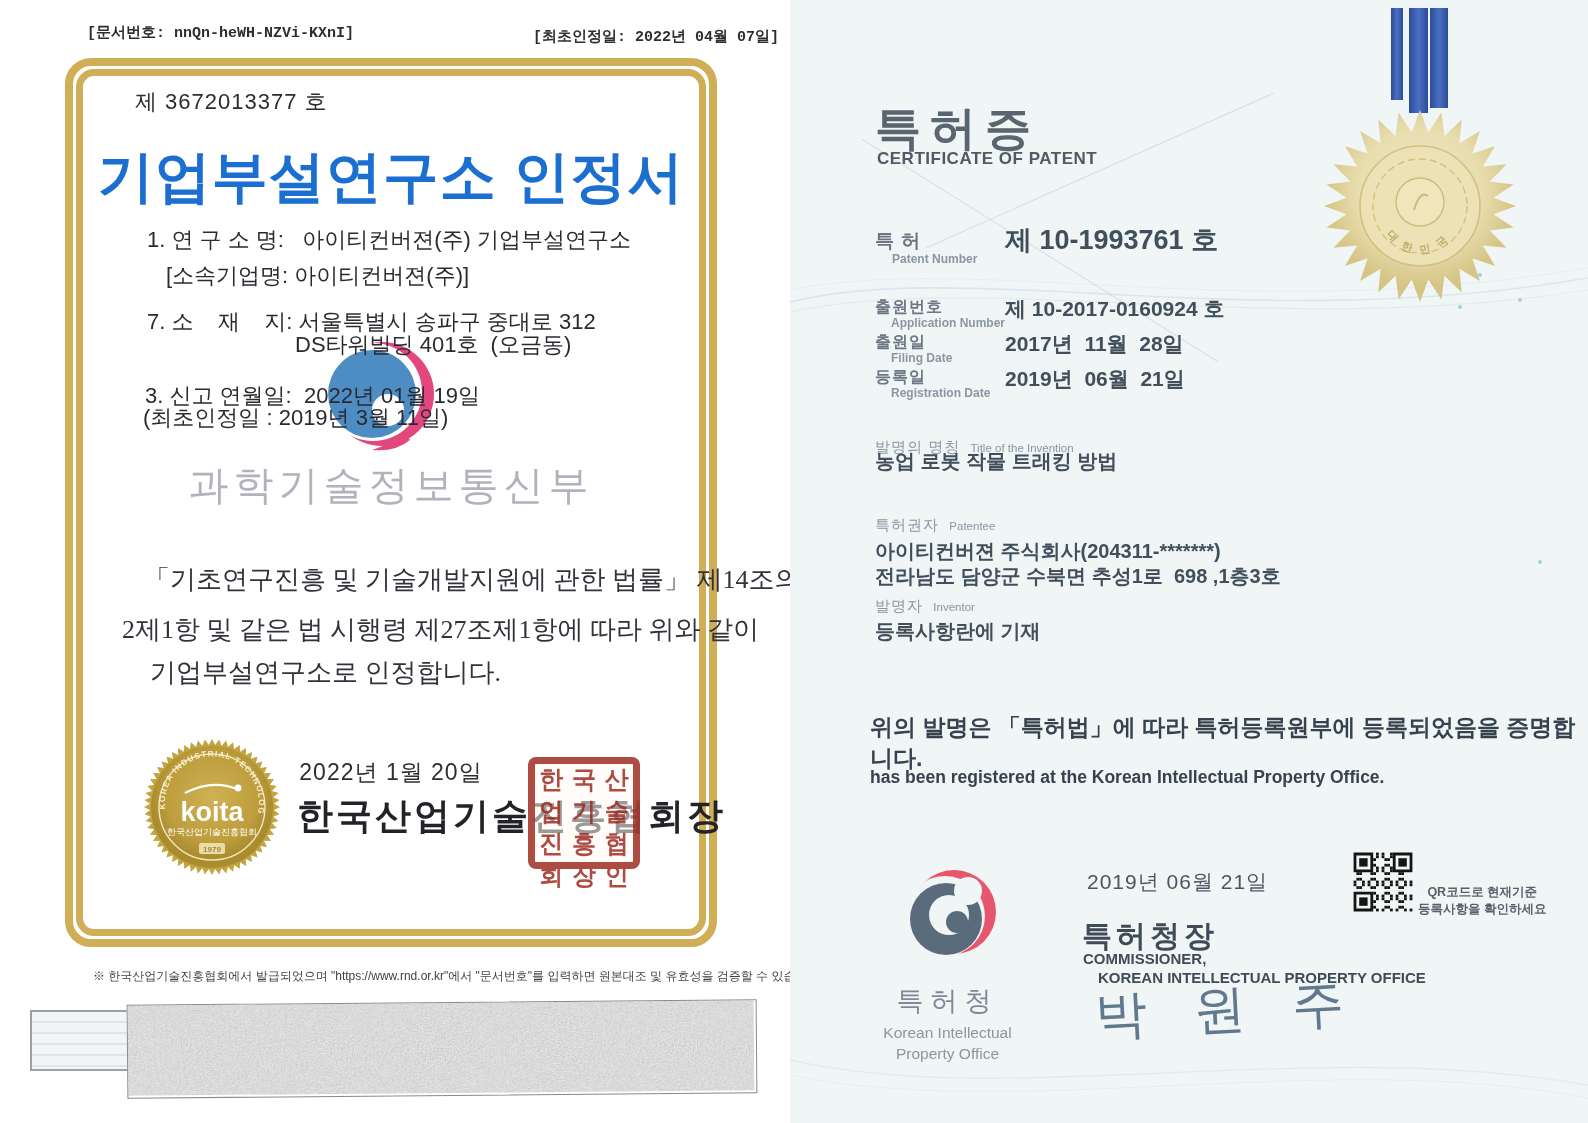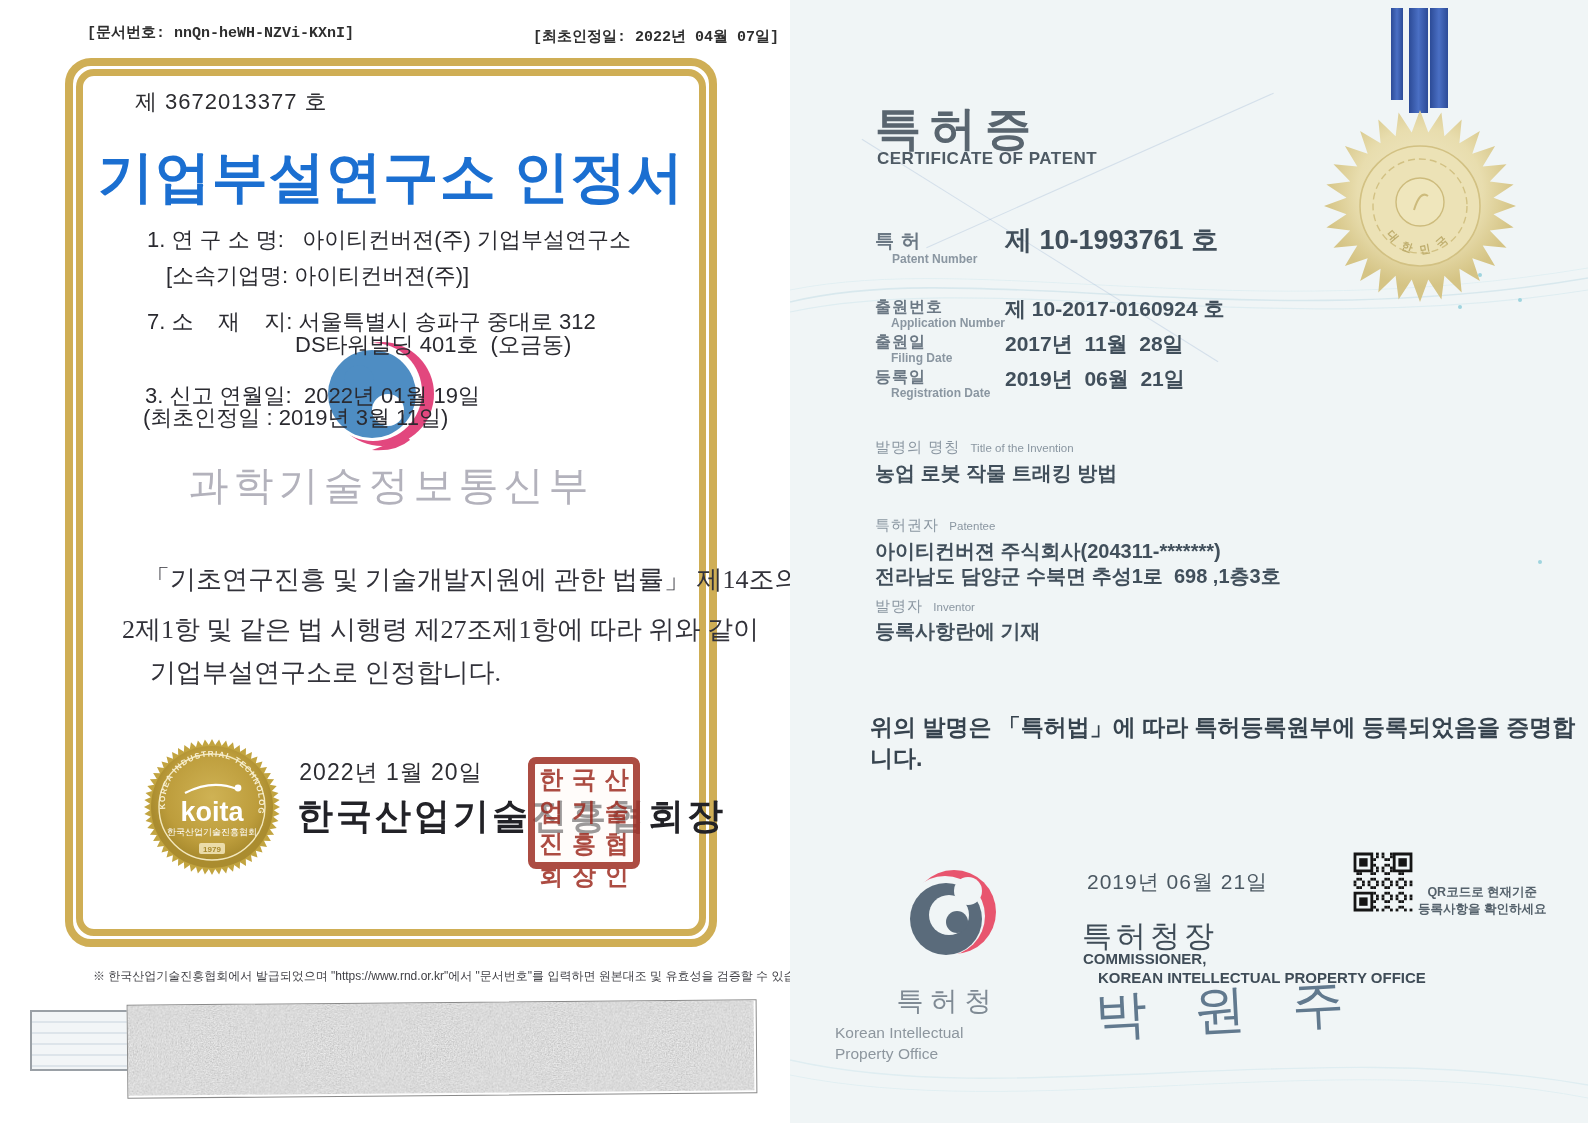--- a/index.html
+++ b/index.html
@@ -33,25 +33,25 @@
   .lab-ko{font-size:19px;font-weight:700;color:#6b7884;letter-spacing:1px;}
   .lab-en{font-size:12px;font-weight:700;color:#8a96a1;padding-left:16px;}
   .val{font-weight:700;color:#414f5b;}
   .sec-lab{font-size:15px;color:#8a96a1;letter-spacing:1px;}
   .sec-lab .en{font-size:11.5px;letter-spacing:0;}
   .sec-val{font-size:20px;font-weight:700;color:#414f5b;}
   .stmt-ko{left:80px;top:712px;font-size:23px;font-weight:700;color:#36434e;}
   .stmt-en{font-size:17.5px;font-weight:700;color:#36434e;}
   .r-date{left:297px;top:868px;font-size:21px;color:#4a5761;letter-spacing:1px;}
   .qr-cap{left:628px;top:884px;font-size:12.5px;color:#55626c;line-height:17px;text-align:center;font-weight:700;}
-  .comm-ko{left:292px;top:916px;font-size:30px;font-weight:400;color:#3f4c57;letter-spacing:4px;}
+  .comm-ko{left:292px;top:916px;font-size:30px;font-weight:700;color:#3f4c57;letter-spacing:4px;}
   .comm-en{font-size:15px;font-weight:700;color:#3f4c57;}
   .signature{left:305px;top:975px;font-size:52px;color:#4e6880;letter-spacing:16px;transform:rotate(-3deg);opacity:.88;}
   .kipo-ko{left:70px;top:983px;width:175px;text-align:center;font-size:27px;color:#7f8a94;letter-spacing:7px;}
-  .kipo-en{left:45px;top:1022px;width:225px;text-align:left;font-size:15.5px;color:#8d969e;line-height:21px;}
+  .kipo-en{left:45px;top:1022px;width:225px;text-align:center;font-size:15.5px;color:#8d969e;line-height:21px;}
   .wave{opacity:.7;}
   .dot{width:4px;height:4px;border-radius:50%;background:#9fd4de;}
   .diag{height:1px;background:rgba(140,170,205,.28);}
 </style>
 </head>
 <body>
 
 <div class="page">
 
   <div>
@@ -205,30 +205,31 @@
       <div class="abs lab-en" style="left:85px;top:351px;">Filing Date</div>
       <div class="abs val pre" style="left:215px;top:330px;font-size:21px;">2017년  11월  28일</div>
     </div>
     <div>
       <div class="abs lab-ko" style="left:85px;top:367px;font-size:16px;">등록일</div>
       <div class="abs lab-en" style="left:85px;top:386px;">Registration Date</div>
       <div class="abs val pre" style="left:215px;top:365px;font-size:21px;">2019년  06월  21일</div>
     </div>
 
     <div class="abs sec-lab" style="left:85px;top:438px;"><span>발명의 명칭</span>&nbsp;&nbsp;<span class="en">Title of the Invention</span></div>
-    <div class="abs sec-val" style="left:85px;top:460px;">농업 로봇 작물 트래킹 방법</div>
+    <div class="abs sec-val" style="left:85px;top:448px;">농업 로봇 작물 트래킹 방법</div>
 
     <div class="abs sec-lab" style="left:85px;top:516px;"><span>특허권자</span>&nbsp;&nbsp;<span class="en">Patentee</span></div>
     <div class="abs sec-val" style="left:85px;top:538px;">아이티컨버젼 주식회사(204311-*******)</div>
     <div class="abs sec-val pre" style="left:85px;top:563px;">전라남도 담양군 수북면 추성1로  698 ,1층3호</div>
 
     <div class="abs sec-lab" style="left:85px;top:597px;"><span>발명자</span>&nbsp;&nbsp;<span class="en">Inventor</span></div>
     <div class="abs sec-val" style="left:85px;top:618px;">등록사항란에 기재</div>
 
     <div class="abs stmt-ko">위의 발명은 「특허법」에 따라 특허등록원부에 등록되었음을 증명합니다.</div>
+    <div class="abs stmt-en" style="left:80px;top:767px;">has been registered at the Korean Intellectual Property Office.</div>
 
     <div class="abs r-date">2019년 06월 21일</div>
     <svg class="abs" style="left:558px;top:847px;background:#f0f5f6;" width="70" height="70" viewBox="0 0 25 25">
       <g id="qr-modules" fill="#151515">
           <rect x="10" y="2" width="1" height="1"></rect>
           <rect x="12" y="2" width="1" height="1"></rect>
           <rect x="15" y="2" width="1" height="1"></rect>
           <rect x="10" y="3" width="1" height="1"></rect>
           <rect x="12" y="3" width="1" height="1"></rect>
           <rect x="15" y="3" width="1" height="1"></rect>

